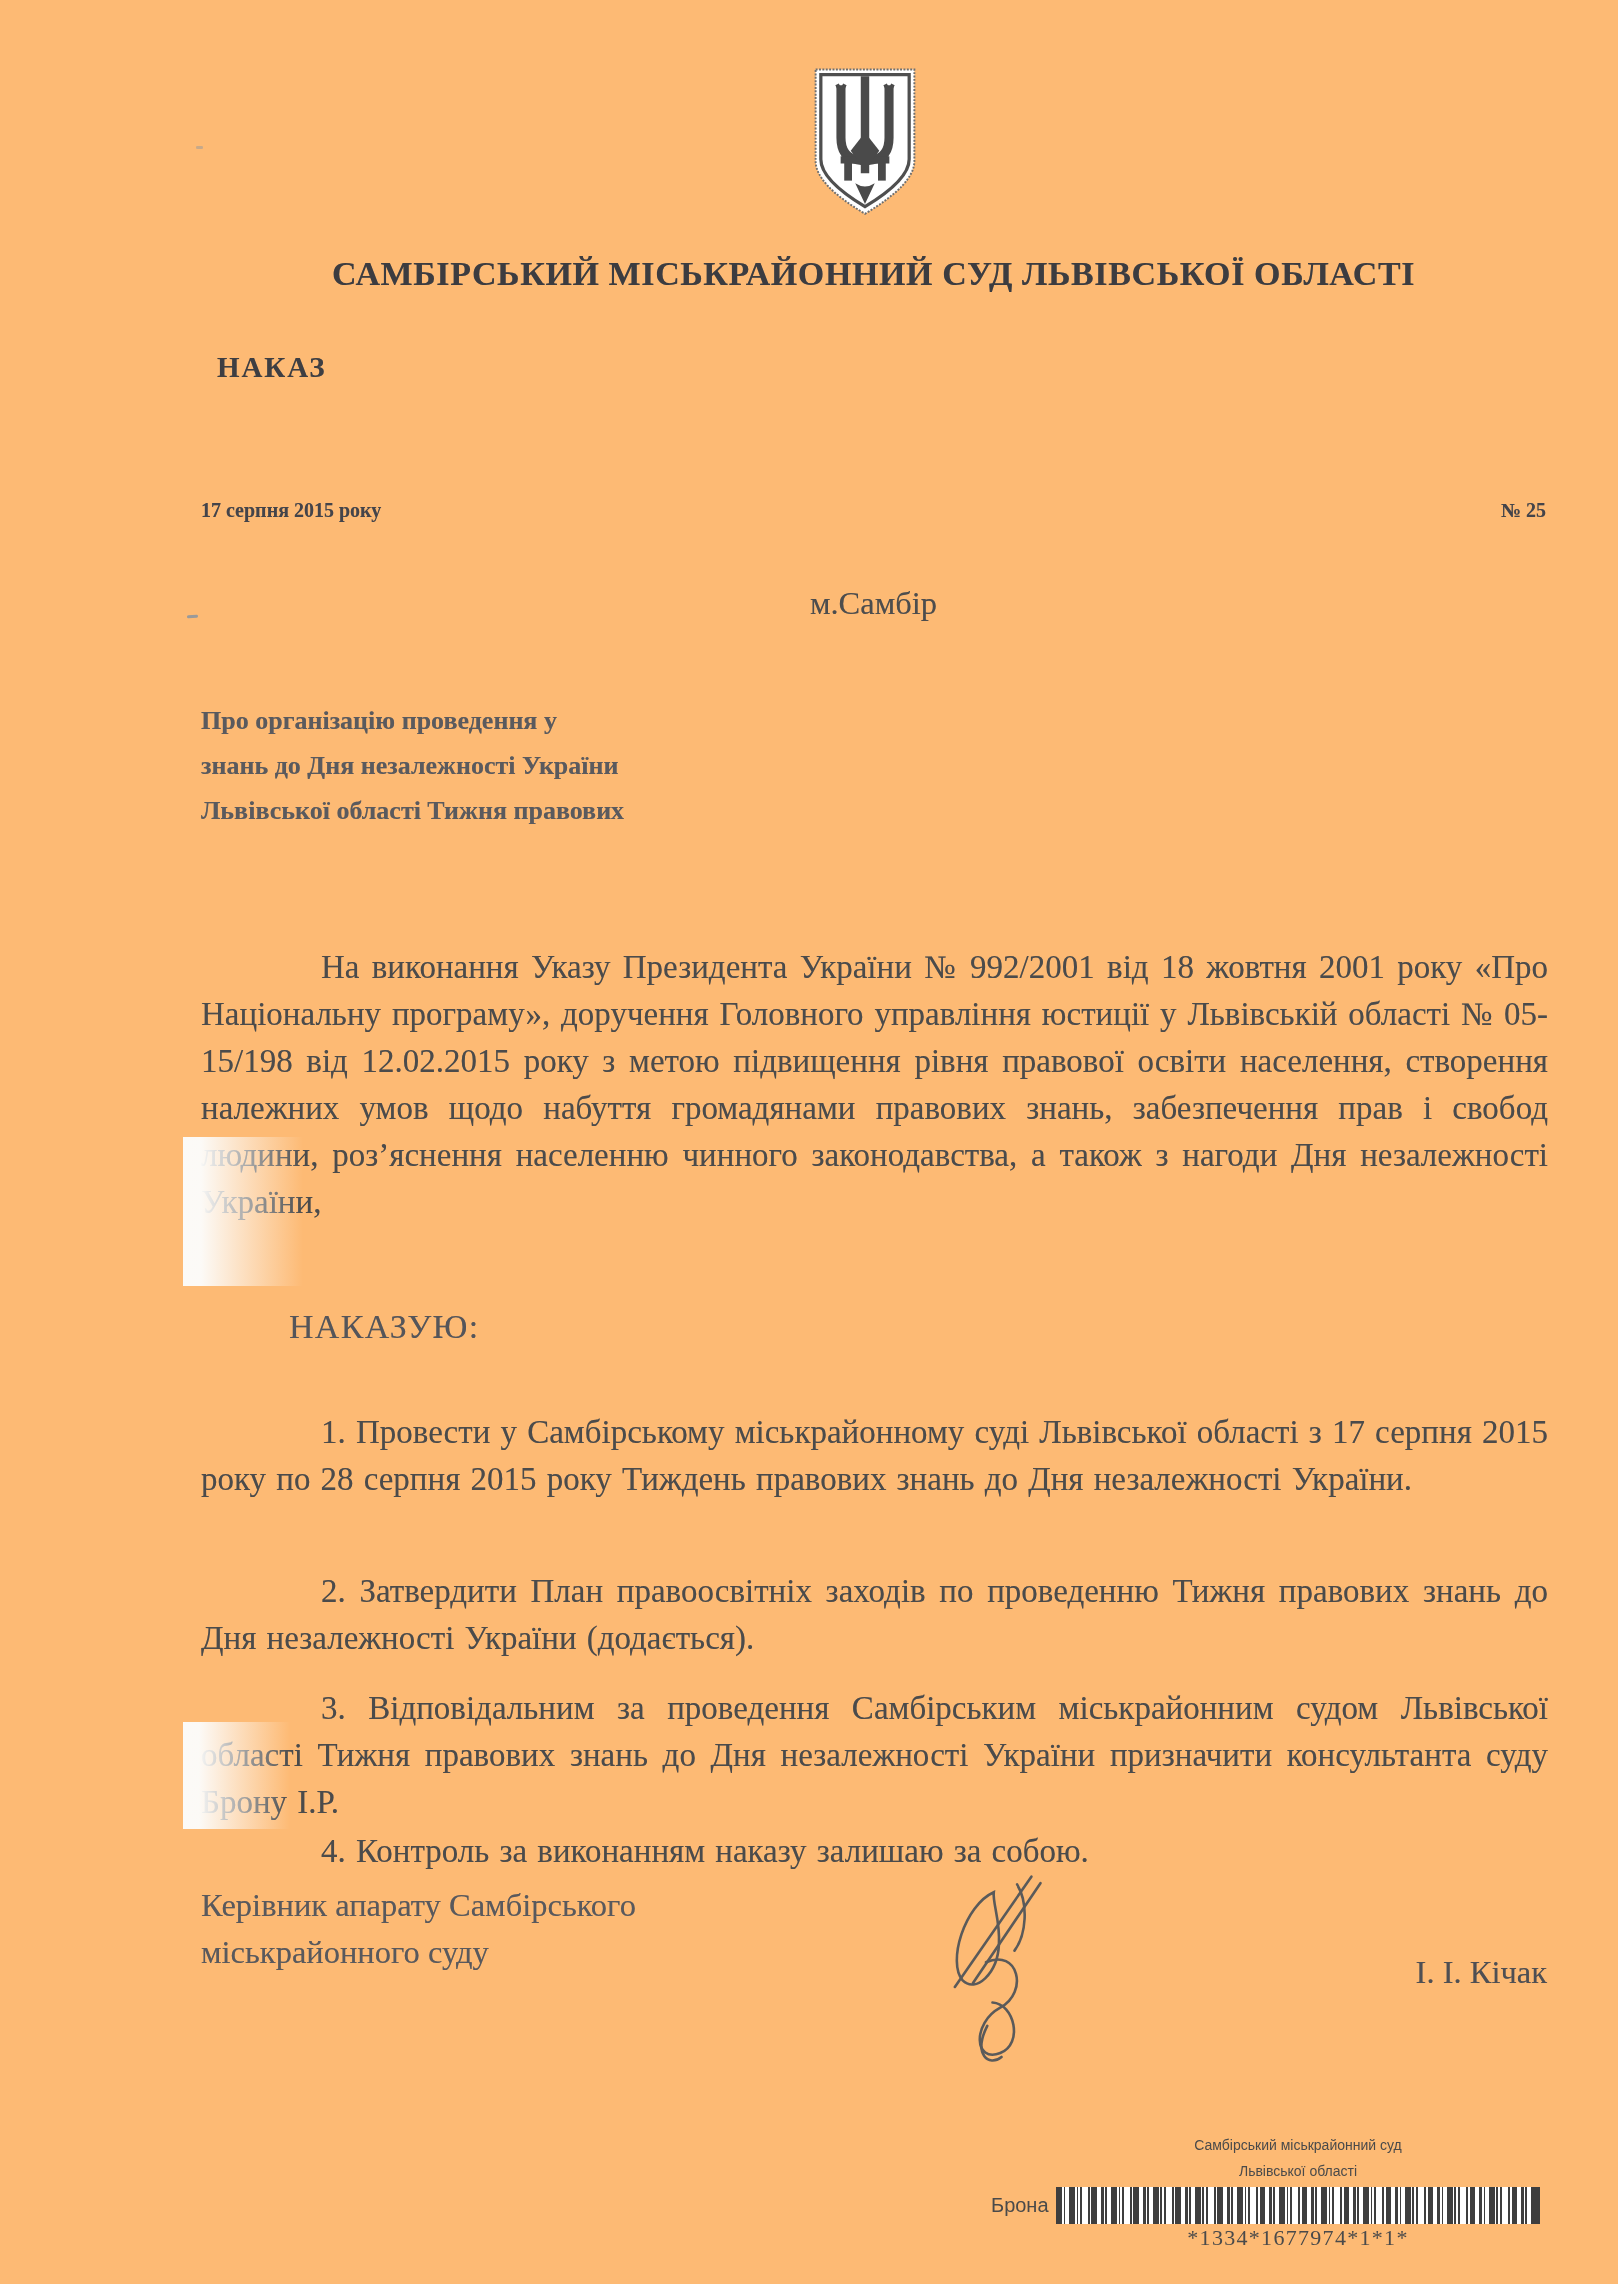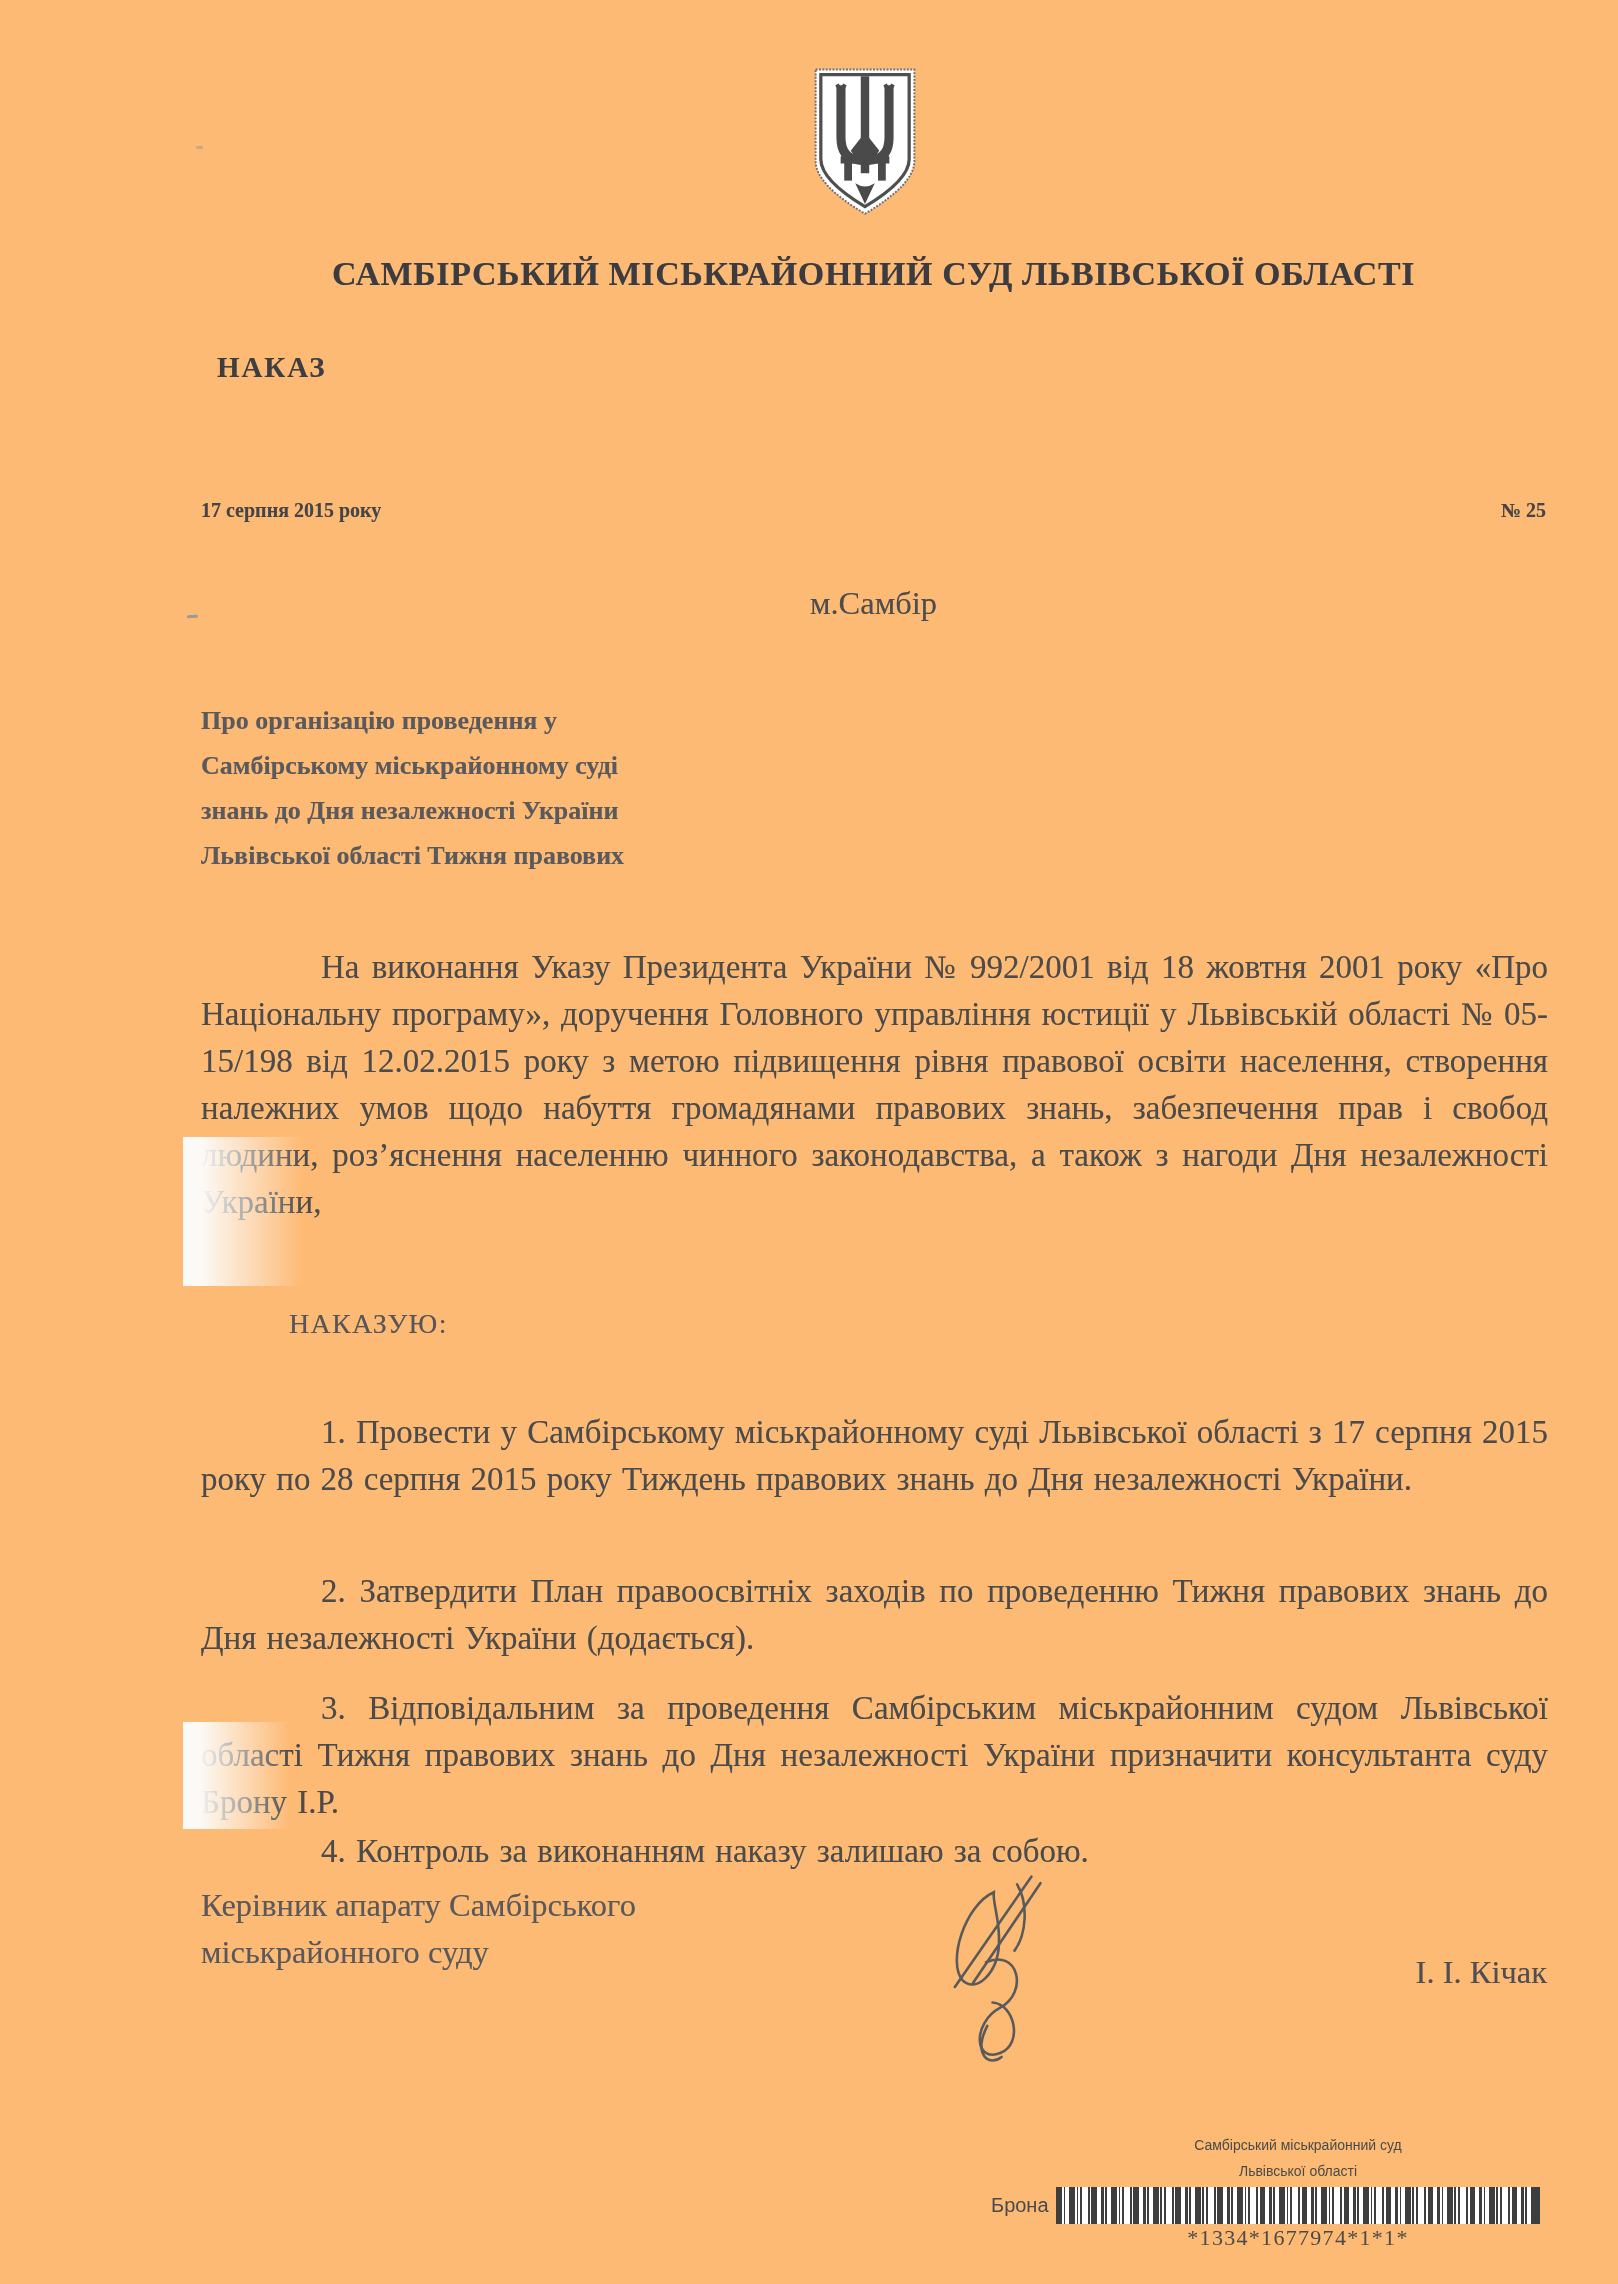--- a/index.html
+++ b/index.html
@@ -47,21 +47,21 @@
   
   .body-par{
     position:absolute; left:201px; width:1347px;
     font-size:33px; line-height:47px;
     text-align:justify; text-indent:120px;
     word-spacing:1.9px; margin:0; color:#4b4b4b;
   }
   #preamble{ top:944px; }
   .order-word{
     position:absolute; left:289px; top:1308px;
-    font-size:28px; letter-spacing:1.3px; color:#55555a;
+    font-size:34px; letter-spacing:1.3px; color:#55555a;
   }
   #item-1{ top:1409px; }
   #item-2{ top:1568px; }
   #item-3{ top:1685px; }
   #item-4{ top:1828px; }
 
   
   .sig-post{
     position:absolute; left:201px; top:1882px; width:585px;
     font-size:32.5px; line-height:47px; color:#59595d;
@@ -132,21 +132,20 @@
 
   <div class="date-row">
     <span class="soft">17 серпня 2015 року</span>
     <span class="soft">№ 25</span>
   </div>
 
   <div class="city-line soft">м.Самбір</div>
 
   <div class="subject soft">
     <div>Про організацію проведення у</div>
-    <div>Самбірському міськрайонному суді</div>
     <div>знань до Дня незалежності України</div>
     <div>Львівської області Тижня правових</div>
   </div>
 
   <p class="body-par soft" id="preamble">На виконання Указу Президента України № 992/2001 від 18 жовтня 2001 року «Про Національну програму», доручення Головного управління юстиції у Львівській області № 05-15/198 від 12.02.2015 року з метою підвищення рівня правової освіти населення, створення належних умов щодо набуття громадянами правових знань, забезпечення прав і свобод людини, роз’яснення населенню чинного законодавства, а також з нагоди Дня незалежності України,</p>
 
   <div class="order-word soft">НАКАЗУЮ:</div>
 
   <p class="body-par soft" id="item-1">1. Провести у Самбірському міськрайонному суді Львівської області з 17 серпня 2015 року по 28 серпня 2015 року Тиждень правових знань до Дня незалежності України.</p>
   <p class="body-par soft" id="item-2">2. Затвердити План правоосвітніх заходів по проведенню Тижня правових знань до Дня незалежності України (додається).</p>

